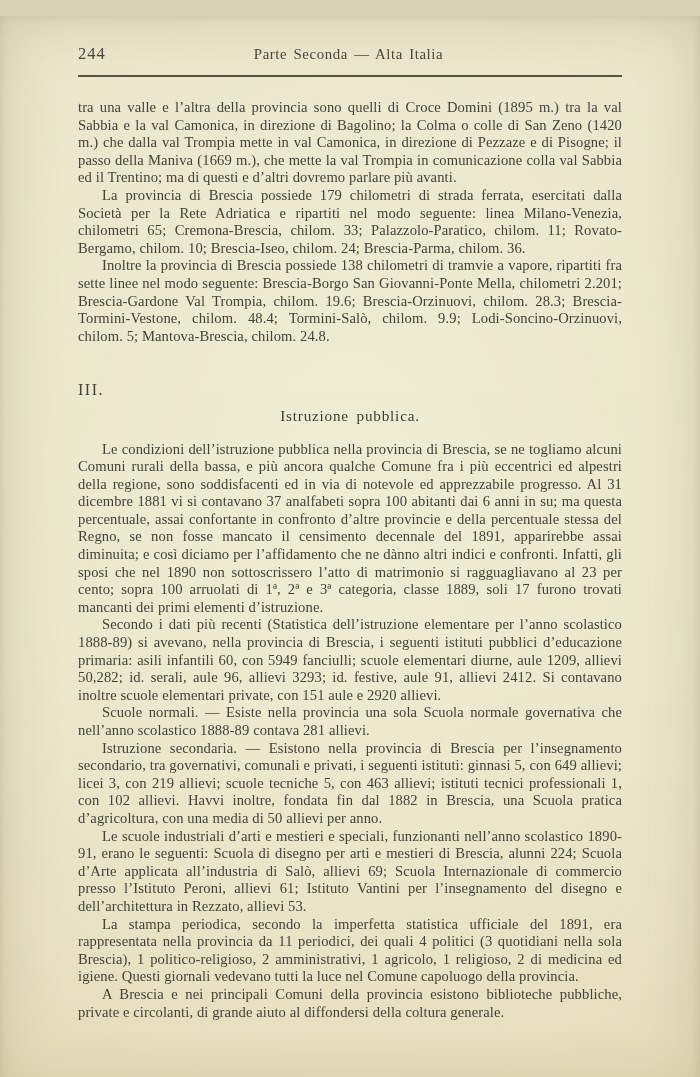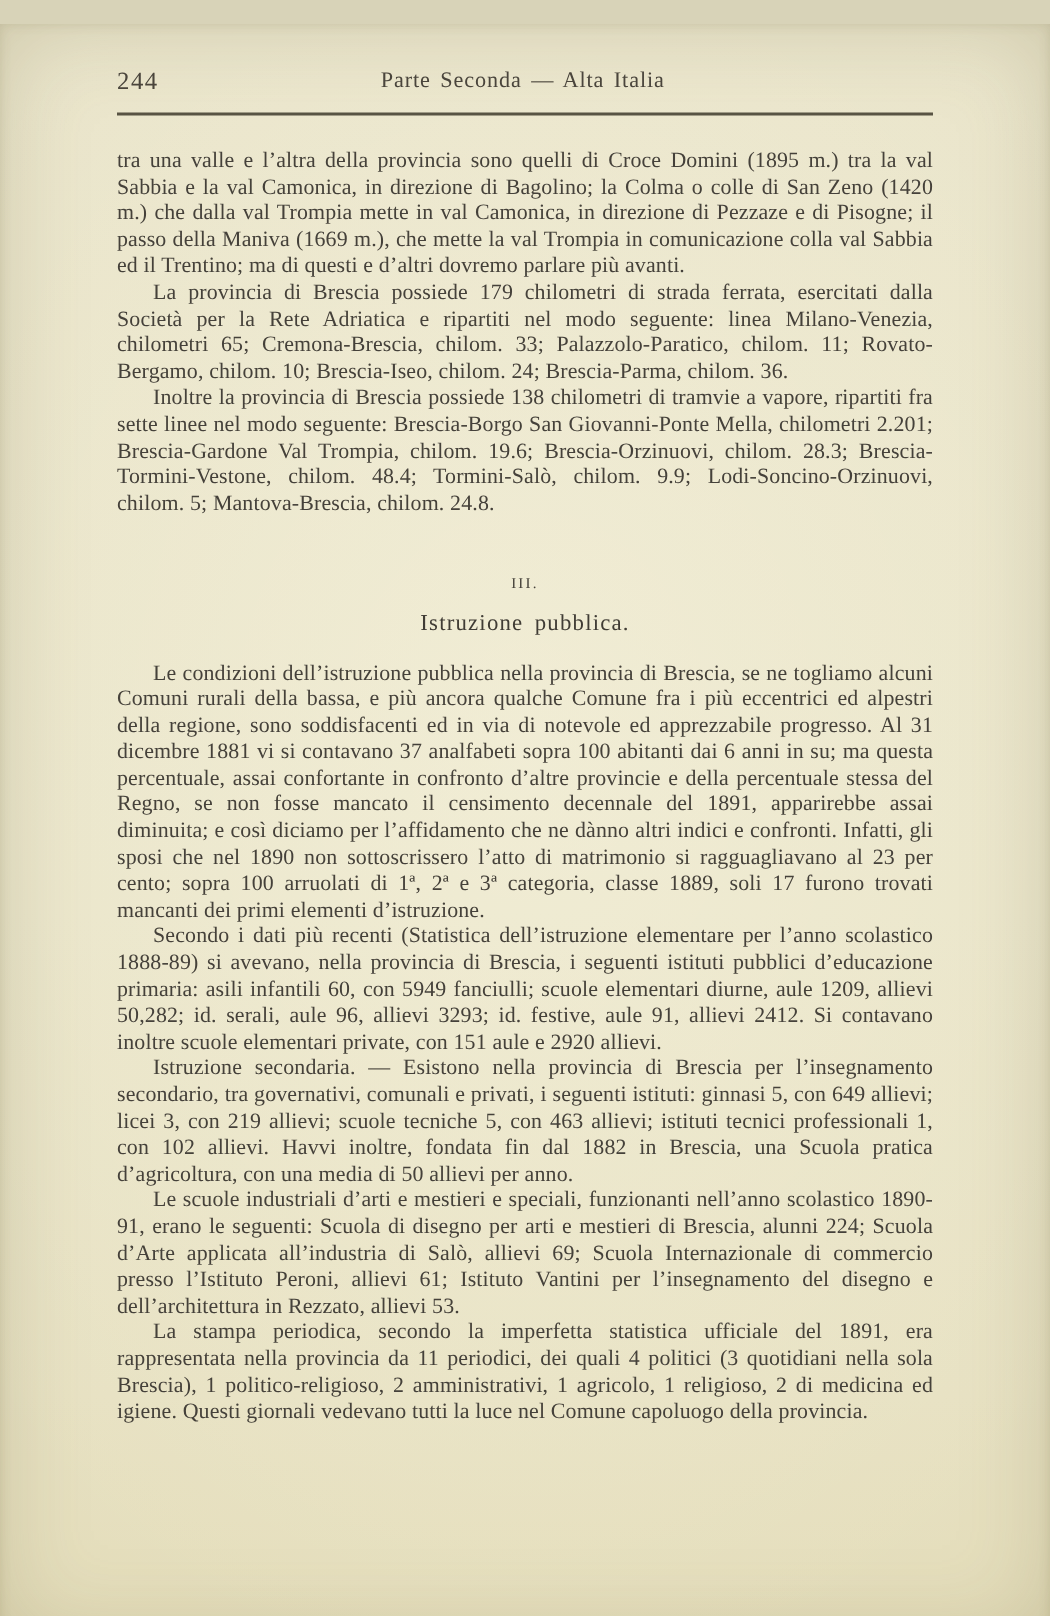--- a/index.html
+++ b/index.html
@@ -66,23 +66,22 @@
   .para {
     margin: 0;
     text-rendering: optimizeLegibility;
   }
   .para.indent {
     text-indent: 24px;
   }
   .italic {
   }
   .section-number {
-    text-align: center;
     text-indent: 0;
-    font-size: 10px;
+    font-size: 16px;
     letter-spacing: 1.5px;
     margin-top: 36px;
     margin-bottom: 8px;
     color: #45413a;
   }
   .section-title {
     text-align: center;
     text-indent: 0;
     font-weight: 400;
     font-size: 15.2px;
@@ -103,18 +102,20 @@
     </div>
     <div class="head-rule"></div>
     <div class="text-column">
         <p class="para"><span>tra una valle e l’altra della provincia sono quelli di Croce Domini (1895 m.) tra la val Sabbia e la val Camonica, in direzione di Bagolino; la Colma o colle di San Zeno (1420 m.) che dalla val Trompia mette in val Camonica, in direzione di Pezzaze e di Pisogne; il passo della Maniva (1669 m.), che mette la val Trompia in comunicazione colla val Sabbia ed il Trentino; ma di questi e d’altri dovremo parlare più avanti.</span></p>
         <p class="para indent"><span>La provincia di Brescia possiede 179 chilometri di strada ferrata, esercitati dalla Società per la Rete Adriatica e ripartiti nel modo seguente: linea Milano-Venezia, chilometri 65; Cremona-Brescia, chilom. 33; Palazzolo-Paratico, chilom. 11; Rovato-Bergamo, chilom. 10; Brescia-Iseo, chilom. 24; Brescia-Parma, chilom. 36.</span></p>
         <p class="para indent"><span>Inoltre la provincia di Brescia possiede 138 chilometri di tramvie a vapore, ripartiti fra sette linee nel modo seguente: Brescia-Borgo San Giovanni-Ponte Mella, chilometri 2.201; Brescia-Gardone Val Trompia, chilom. 19.6; Brescia-Orzinuovi, chilom. 28.3; Brescia-Tormini-Vestone, chilom. 48.4; Tormini-Salò, chilom. 9.9; Lodi-Soncino-Orzinuovi, chilom. 5; Mantova-Brescia, chilom. 24.8.</span></p>
         <div class="section-number">III.</div>
         <div class="section-title">Istruzione pubblica.</div>
         <p class="para indent"><span>Le condizioni dell’istruzione pubblica nella provincia di Brescia, se ne togliamo alcuni Comuni rurali della bassa, e più ancora qualche Comune fra i più eccentrici ed alpestri della regione, sono soddisfacenti ed in via di notevole ed apprezzabile progresso. Al 31 dicembre 1881 vi si contavano 37 analfabeti sopra 100 abitanti dai 6 anni in su; ma questa percentuale, assai confortante in confronto d’altre provincie e della percentuale stessa del Regno, se non fosse mancato il censimento decennale del 1891, apparirebbe assai diminuita; e così diciamo per l’affidamento che ne dànno altri indici e confronti. Infatti, gli sposi che nel 1890 non sottoscrissero l’atto di matrimonio si ragguagliavano al 23 per cento; sopra 100 arruolati di 1ª, 2ª e 3ª categoria, classe 1889, soli 17 furono trovati mancanti dei primi elementi d’istruzione.</span></p>
         <p class="para indent"><span>Secondo i dati più recenti (</span><span class="italic">Statistica dell’istruzione elementare per l’anno scolastico</span><span> 1888-89) si avevano, nella provincia di Brescia, i seguenti istituti pubblici d’educazione primaria: asili infantili 60, con 5949 fanciulli; scuole elementari diurne, aule 1209, allievi 50,282; id. serali, aule 96, allievi 3293; id. festive, aule 91, allievi 2412. Si contavano inoltre scuole elementari private, con 151 aule e 2920 allievi.</span></p>
+        <p class="para indent"><span class="italic">Scuole normali.</span><span> — Esiste nella provincia una sola Scuola normale governativa che nell’anno scolastico 1888-89 contava 281 allievi.</span></p>
         <p class="para indent"><span class="italic">Istruzione secondaria.</span><span> — Esistono nella provincia di Brescia per l’insegnamento secondario, tra governativi, comunali e privati, i seguenti istituti: ginnasi 5, con 649 allievi; licei 3, con 219 allievi; scuole tecniche 5, con 463 allievi; istituti tecnici professionali 1, con 102 allievi. Havvi inoltre, fondata fin dal 1882 in Brescia, una Scuola pratica d’agricoltura, con una media di 50 allievi per anno.</span></p>
         <p class="para indent"><span>Le scuole industriali d’arti e mestieri e speciali, funzionanti nell’anno scolastico 1890-91, erano le seguenti: Scuola di disegno per arti e mestieri di Brescia, alunni 224; Scuola d’Arte applicata all’industria di Salò, allievi 69; Scuola Internazionale di commercio presso l’Istituto Peroni, allievi 61; Istituto Vantini per l’insegnamento del disegno e dell’architettura in Rezzato, allievi 53.</span></p>
         <p class="para indent"><span>La stampa periodica, secondo la imperfetta statistica ufficiale del 1891, era rappresentata nella provincia da 11 periodici, dei quali 4 politici (3 quotidiani nella sola Brescia), 1 politico-religioso, 2 amministrativi, 1 agricolo, 1 religioso, 2 di medicina ed igiene. Questi giornali vedevano tutti la luce nel Comune capoluogo della provincia.</span></p>
+        <p class="para indent"><span>A Brescia e nei principali Comuni della provincia esistono biblioteche pubbliche, private e circolanti, di grande aiuto al diffondersi della coltura generale.</span></p>
       </div>
   </div>
 </div>
 
 </body></html>

